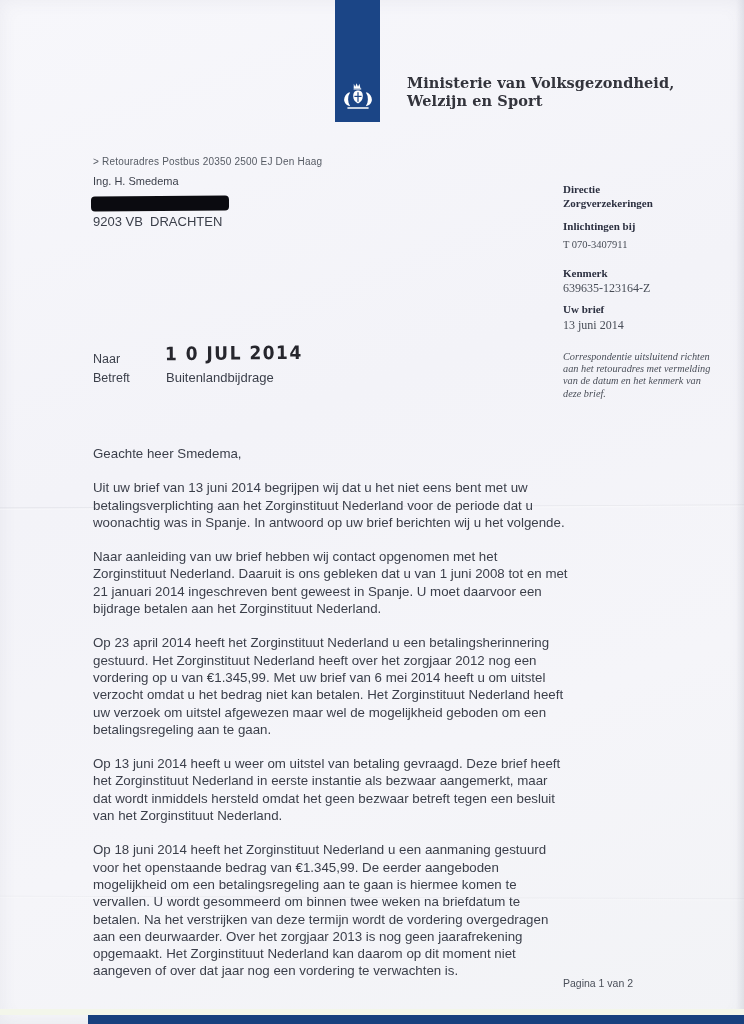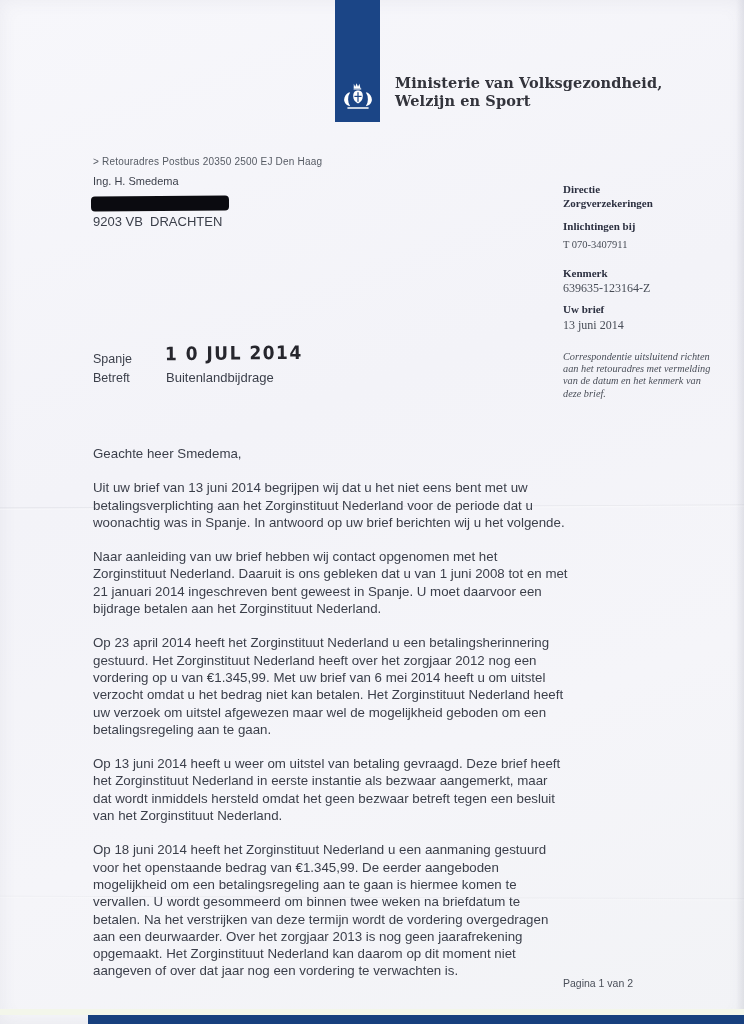--- a/index.html
+++ b/index.html
@@ -16,21 +16,21 @@
   
   .crease{position:absolute;left:0;width:100%;height:3px;pointer-events:none;
     background:linear-gradient(to bottom,rgba(70,75,95,0.10),rgba(255,255,255,0.35),transparent);}
   .edge-shadow{position:absolute;top:0;right:0;width:8px;height:100%;
     background:linear-gradient(to left,rgba(120,125,145,0.12),transparent);pointer-events:none;}
 
   
   .logo-banner{position:absolute;left:335px;top:0;width:45px;height:122px;background:#1b4586;}
   .coat{position:absolute;left:50%;bottom:8px;transform:translateX(-50%);}
   .ministry-name{
-    position:absolute;left:395px;top:74px;
+    position:absolute;left:407px;top:74px;
     font-family:"DejaVu Serif","Liberation Serif",serif;
     font-size:14.5px;line-height:18px;font-weight:600;color:#33343c;letter-spacing:.1px;
   }
 
   
   .return-address{position:absolute;left:93px;top:156px;font-size:10px;color:#565b64;letter-spacing:.2px;}
   .recipient-name{position:absolute;left:93px;top:175px;font-size:11px;color:#3b3f4a;}
   .redaction{position:absolute;left:91px;top:196px;width:138px;height:15px;background:#0b0b10;border-radius:4px;transform:rotate(-.4deg);}
   .recipient-city{position:absolute;left:93px;top:214px;font-size:13px;color:#3b3f4a;white-space:pre;}
 
@@ -106,21 +106,21 @@
     </div>
     <div class="sb-bold sb-inl">Inlichtingen bij</div>
     <div class="sb-phone">T  070-3407911</div>
     <div class="sb-bold sb-kenmerk">Kenmerk</div>
     <div class="sb-value">639635-123164-Z</div>
     <div class="sb-bold sb-uwbrief">Uw brief</div>
     <div class="sb-value">13 juni 2014</div>
     <div class="sb-note">Correspondentie uitsluitend richten aan het retouradres met vermelding van de datum en het kenmerk van deze brief.</div>
   </aside>
 
-  <div class="meta-label" style="top:352px;">Spanje</div>
+  <div class="meta-label" style="top:352px;">Naar</div>
   <div class="date-stamp">1 0 JUL 2014</div>
   <div class="meta-label" style="top:371px;">Betreft</div>
   <div class="subject-value">Buitenlandbijdrage</div>
 
   <div class="letter-body">
     <p>Geachte heer Smedema,</p>
     <p>Uit uw brief van 13 juni 2014 begrijpen wij dat u het niet eens bent met uw betalingsverplichting aan het Zorginstituut Nederland voor de periode dat u woonachtig was in Spanje. In antwoord op uw brief berichten wij u het volgende.</p>
     <p>Naar aanleiding van uw brief hebben wij contact opgenomen met het Zorginstituut Nederland. Daaruit is ons gebleken dat u van 1 juni 2008 tot en met 21 januari 2014 ingeschreven bent geweest in Spanje. U moet daarvoor een bijdrage betalen aan het Zorginstituut Nederland.</p>
     <p>Op 23 april 2014 heeft het Zorginstituut Nederland u een betalingsherinnering gestuurd. Het Zorginstituut Nederland heeft over het zorgjaar 2012 nog een vordering op u van €1.345,99. Met uw brief van 6 mei 2014 heeft u om uitstel verzocht omdat u het bedrag niet kan betalen. Het Zorginstituut Nederland heeft uw verzoek om uitstel afgewezen maar wel de mogelijkheid geboden om een betalingsregeling aan te gaan.</p>
     <p>Op 13 juni 2014 heeft u weer om uitstel van betaling gevraagd. Deze brief heeft het Zorginstituut Nederland in eerste instantie als bezwaar aangemerkt, maar dat wordt inmiddels hersteld omdat het geen bezwaar betreft tegen een besluit van het Zorginstituut Nederland.</p>

